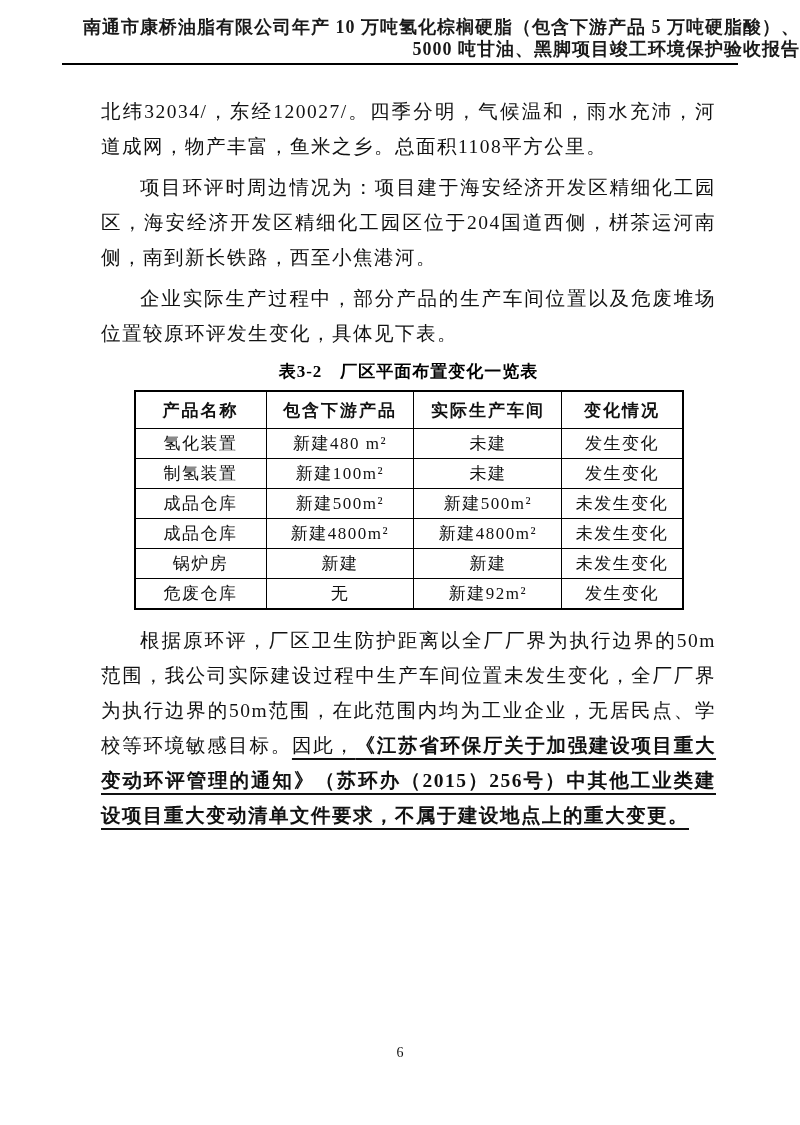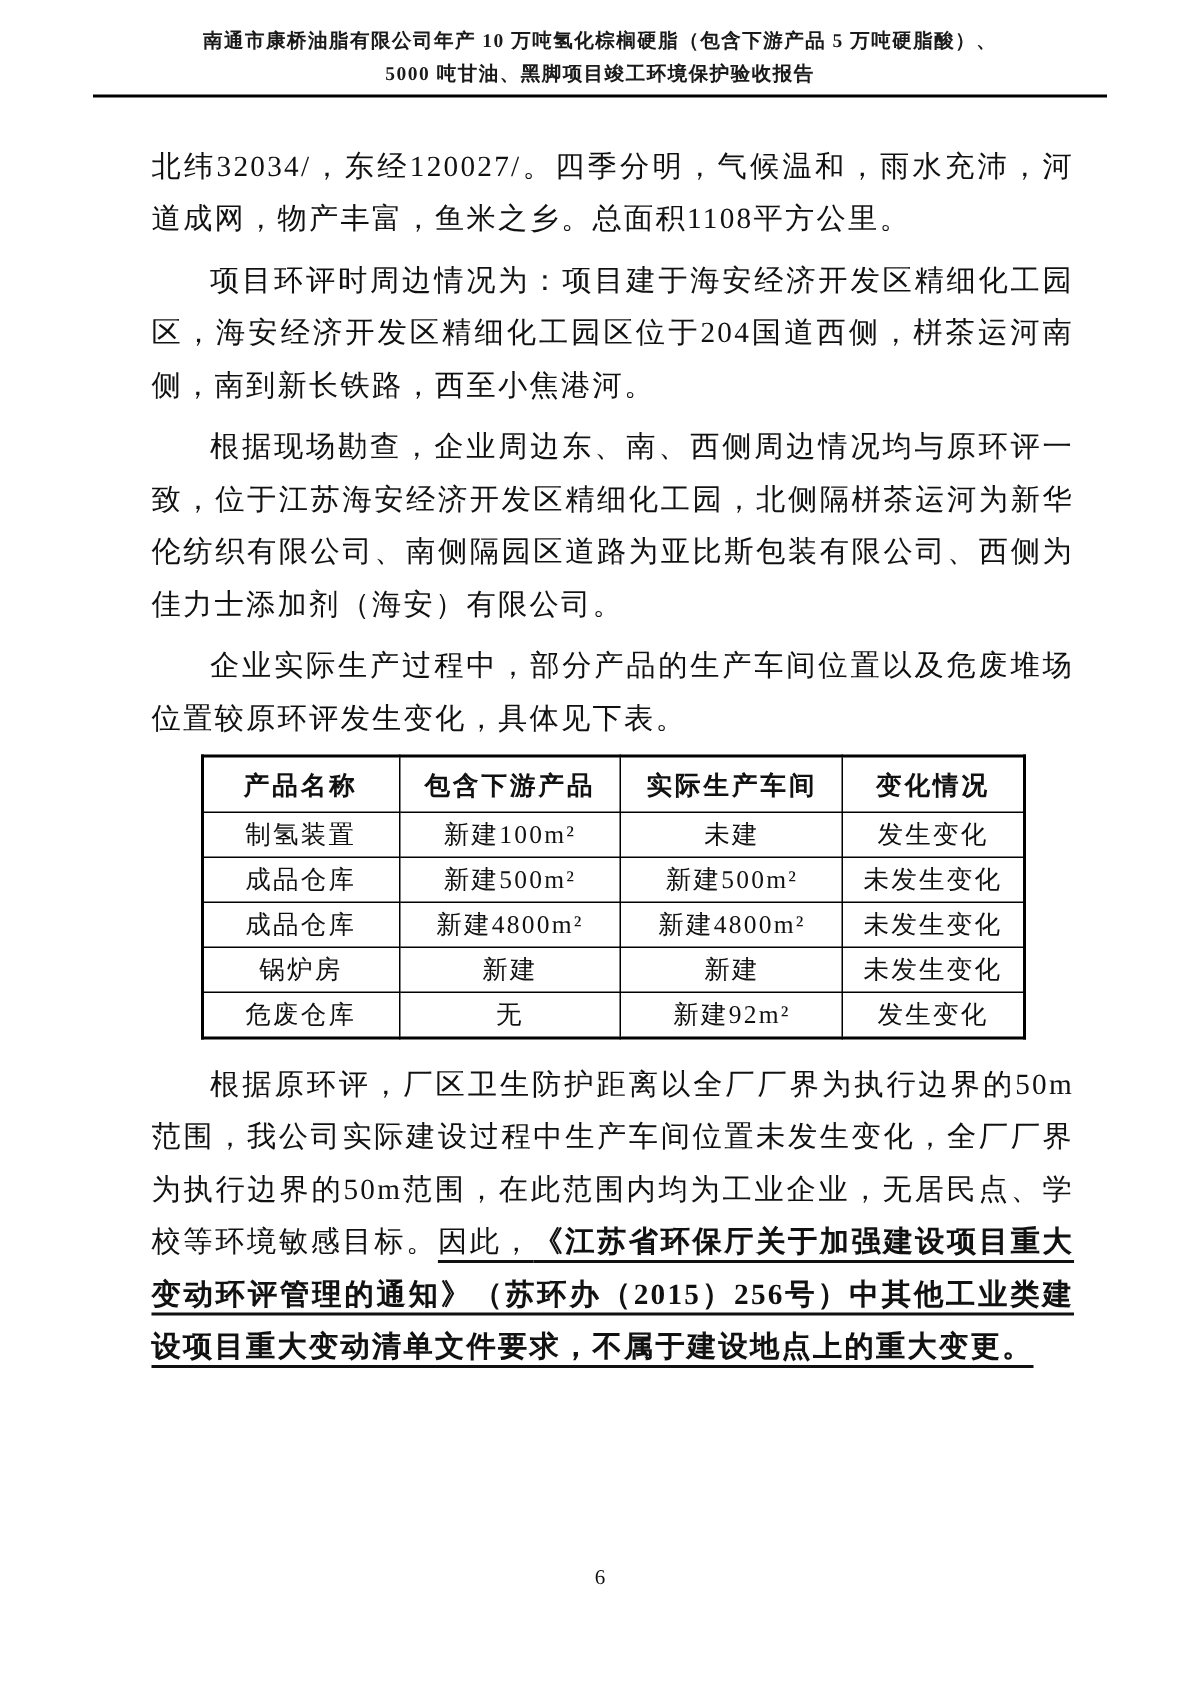--- a/index.html
+++ b/index.html
@@ -12,23 +12,23 @@
     width: 800px;
     height: 1125px;
     background: #ffffff;
     font-family: "Liberation Serif", "DejaVu Serif", serif;
     color: #111111;
     overflow: hidden;
   }
   
   .doc-header {
     padding-top: 16px;
-    text-align: center;
-    font-weight: bold;
-    font-size: 13px;
+    text-align: right;
+    font-weight: bold;
+    font-size: 18px;
     line-height: 22px;
     letter-spacing: 1px;
     color: #1a1a1a;
   }
   .header-rule {
     width: 676px;
     margin: 3px auto 0 auto;
     border-bottom: 2px solid #000000;
     height: 0;
   }
@@ -122,42 +122,48 @@
     <div>5000 吨甘油、黑脚项目竣工环境保护验收报告</div>
   </div>
   <div class="header-rule"></div>
 
   <div class="content">
 
     <p class="body-p no-indent">北纬32034/，东经120027/。四季分明，气候温和，雨水充沛，河道成网，物产丰富，鱼米之乡。总面积1108平方公里。</p>
 
     <p class="body-p">项目环评时周边情况为：项目建于海安经济开发区精细化工园区，海安经济开发区精细化工园区位于204国道西侧，栟茶运河南侧，南到新长铁路，西至小焦港河。</p>
 
-    <p class="body-p">根据现场勘查，企业周边东、南、西侧周边情况均与原环评一致，位于江苏海安经济开发区精细化工园，北侧隔栟茶运河为新华伦纺织有限公司、南侧隔园区道路为亚比斯包装有限公司、西侧为佳力士添加剂（海安）有限公司。</p>
 
     <p class="body-p">企业实际生产过程中，部分产品的生产车间位置以及危废堆场位置较原环评发生变化，具体见下表。</p>
 
+    <div class="table-caption">表3-2　厂区平面布置变化一览表</div>
 
     <table class="layout-table">
       <colgroup>
         <col class="c1">
           <col class="c2">
           <col class="c3">
           <col class="c4">
       </colgroup>
       <thead>
         <tr>
           <th>产品名称</th>
           <th>包含下游产品</th>
           <th>实际生产车间</th>
           <th>变化情况</th>
         </tr>
       </thead>
       <tbody>
           <tr>
+            <td>氢化装置</td>
+            <td>新建480 m²</td>
+            <td>未建</td>
+            <td>发生变化</td>
+          </tr>
+          <tr>
             <td>制氢装置</td>
             <td>新建100m²</td>
             <td>未建</td>
             <td>发生变化</td>
           </tr>
           <tr>
             <td>成品仓库</td>
             <td>新建500m²</td>
             <td>新建500m²</td>
             <td>未发生变化</td>

